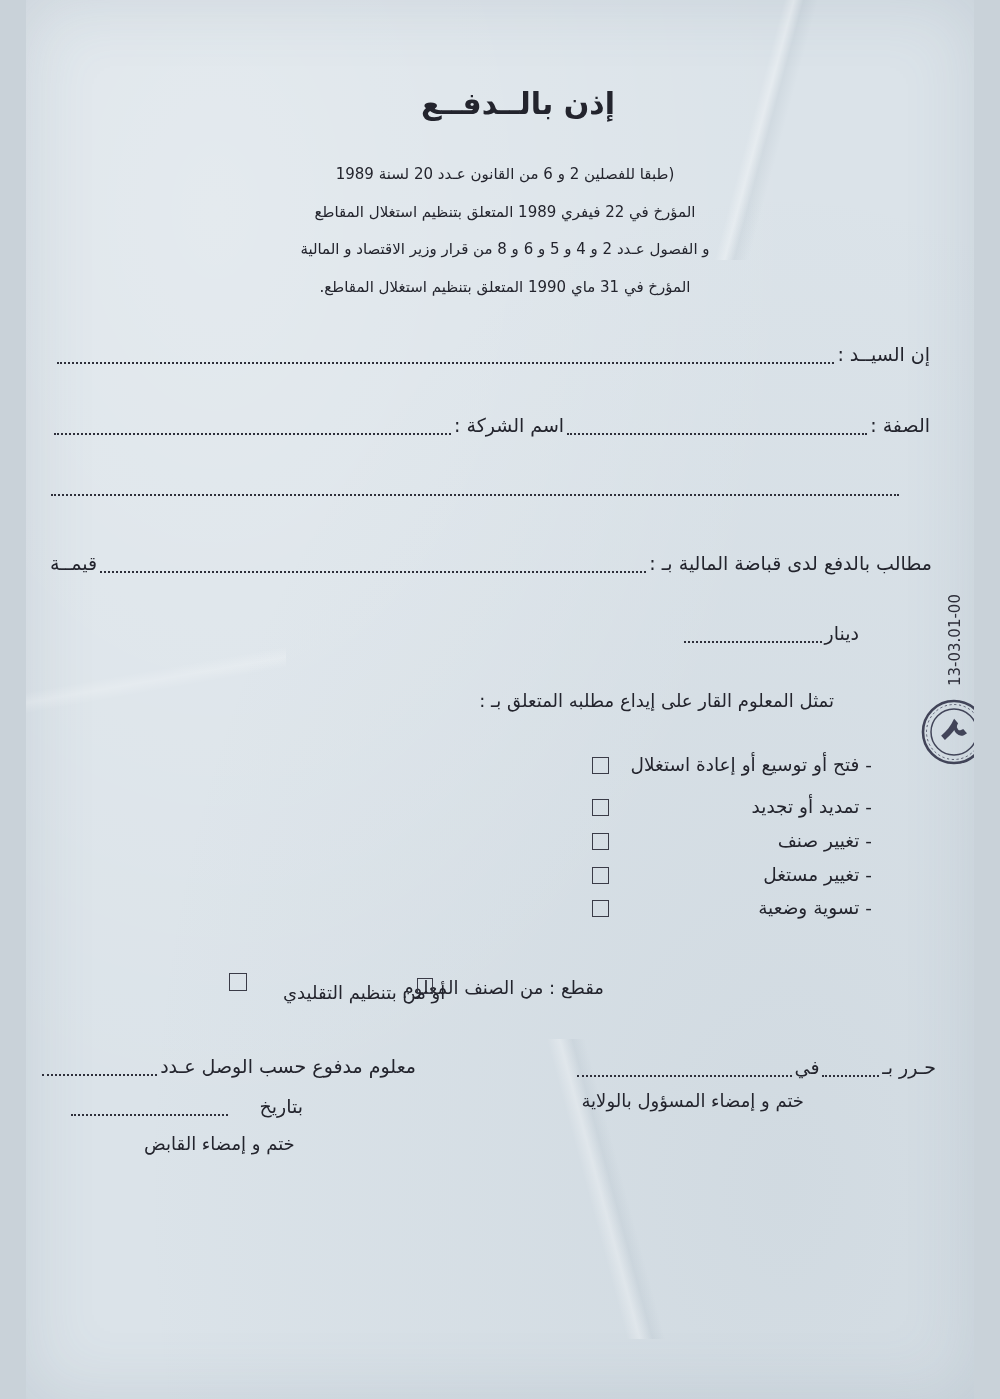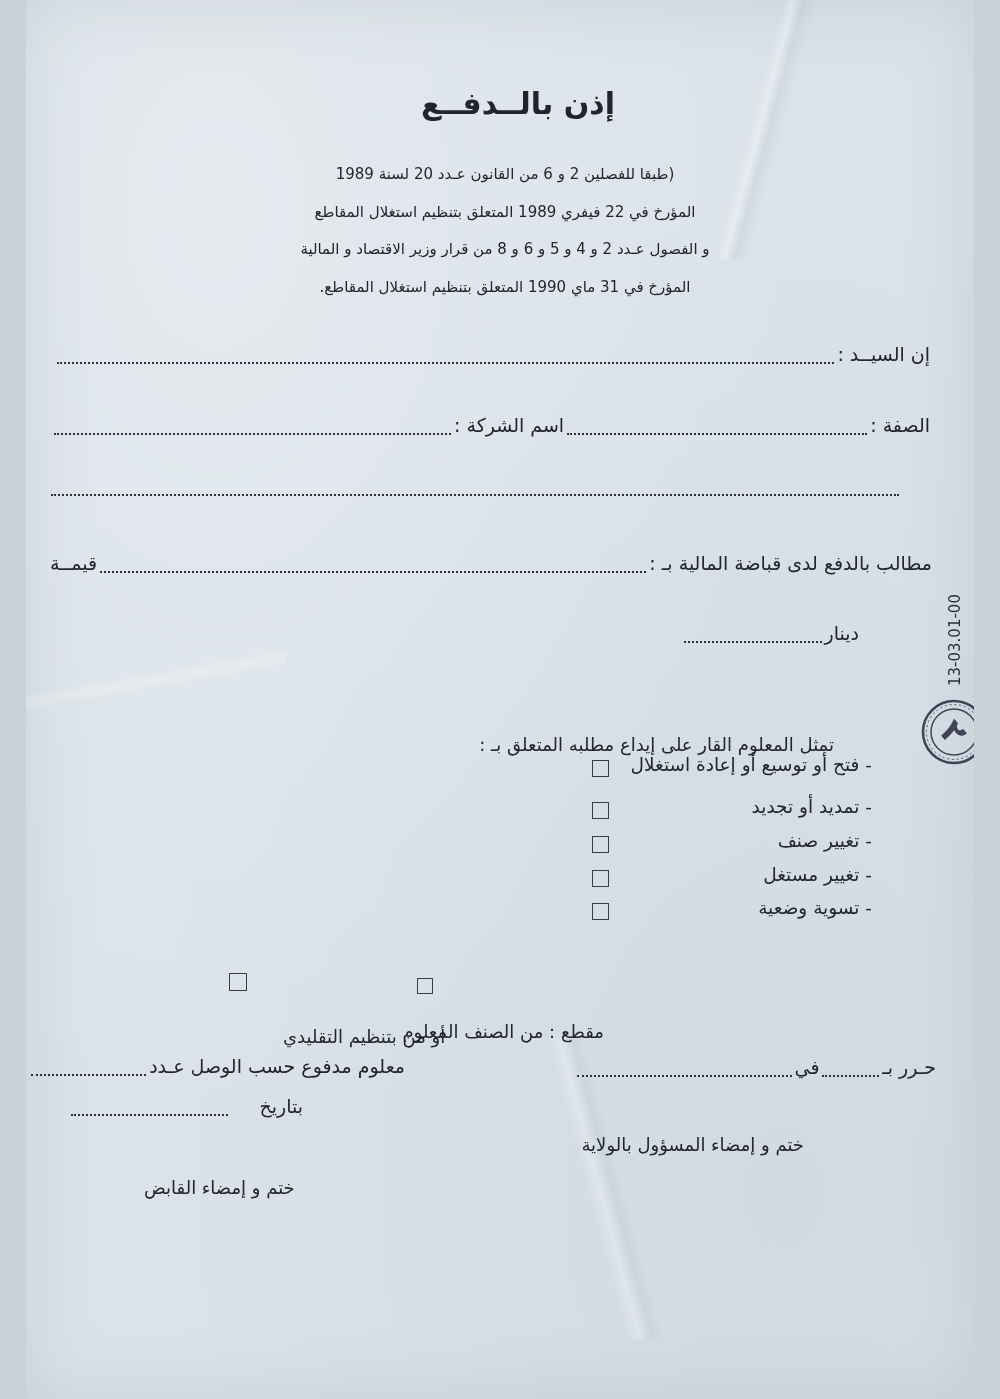--- a/index.html
+++ b/index.html
@@ -44,28 +44,28 @@
 
   .vcode{
     position:absolute;left:875px;top:630px;width:110px;height:20px;
     transform:rotate(-90deg);
     direction:ltr;text-align:center;
     font-size:15px;color:#2c2d38;white-space:nowrap;
   }
   .stamp{position:absolute;left:894px;top:698px;width:68px;height:68px;opacity:.88;}
 
   .cbrow{position:absolute;right:102px;left:566px;display:flex;
-         justify-content:space-between;align-items:flex-end;}
+         justify-content:space-between;align-items:center;}
   .cbrow .lbl{font-size:18.5px;}
   .box{width:15px;height:15px;border:1.7px solid #3a3b47;background:transparent;
        flex:0 0 auto;margin-top:1px;}
   .box.sm{width:14px;height:14px;}
   .box.lg{width:16px;height:16px;}
 
-  .f18{font-size:18px;margin-top:44px;}
+  .f18{font-size:18px;}
 </style>
 </head>
 <body>
 
 <div class="page">
 
   <div class="crease c1"></div>
   <div class="crease c2"></div>
   <div class="crease c3"></div>
 
@@ -143,21 +143,21 @@
   <span class="box lg abs" style="left:203px;top:972px;"></span>
 
   <div class="row" style="top:1055px;right:38px;left:548px;">
     <span class="lbl">حـرر بـ</span>
     <span class="dots" style="flex:66;"></span>
     <span class="lbl">في</span>
     <span class="dots" style="flex:250;"></span>
   </div>
   <div class="abs nowrap f18" style="top:1089px;right:170px;">ختم و إمضاء المسؤول بالولاية</div>
 
-  <div class="row" style="top:1054px;left:2px;width:377px;">
+  <div class="row" style="top:1054px;left:13px;width:377px;">
     <span class="lbl">معلوم مدفوع حسب الوصل عـدد</span>
     <span class="dots"></span>
   </div>
   <div class="row" style="top:1094px;left:42px;width:235px;gap:28px;">
     <span class="lbl">بتاريخ</span>
     <span class="dots"></span>
   </div>
   <div class="abs nowrap f18" style="top:1132px;left:118px;">ختم و إمضاء القابض</div>
 
 </div>

